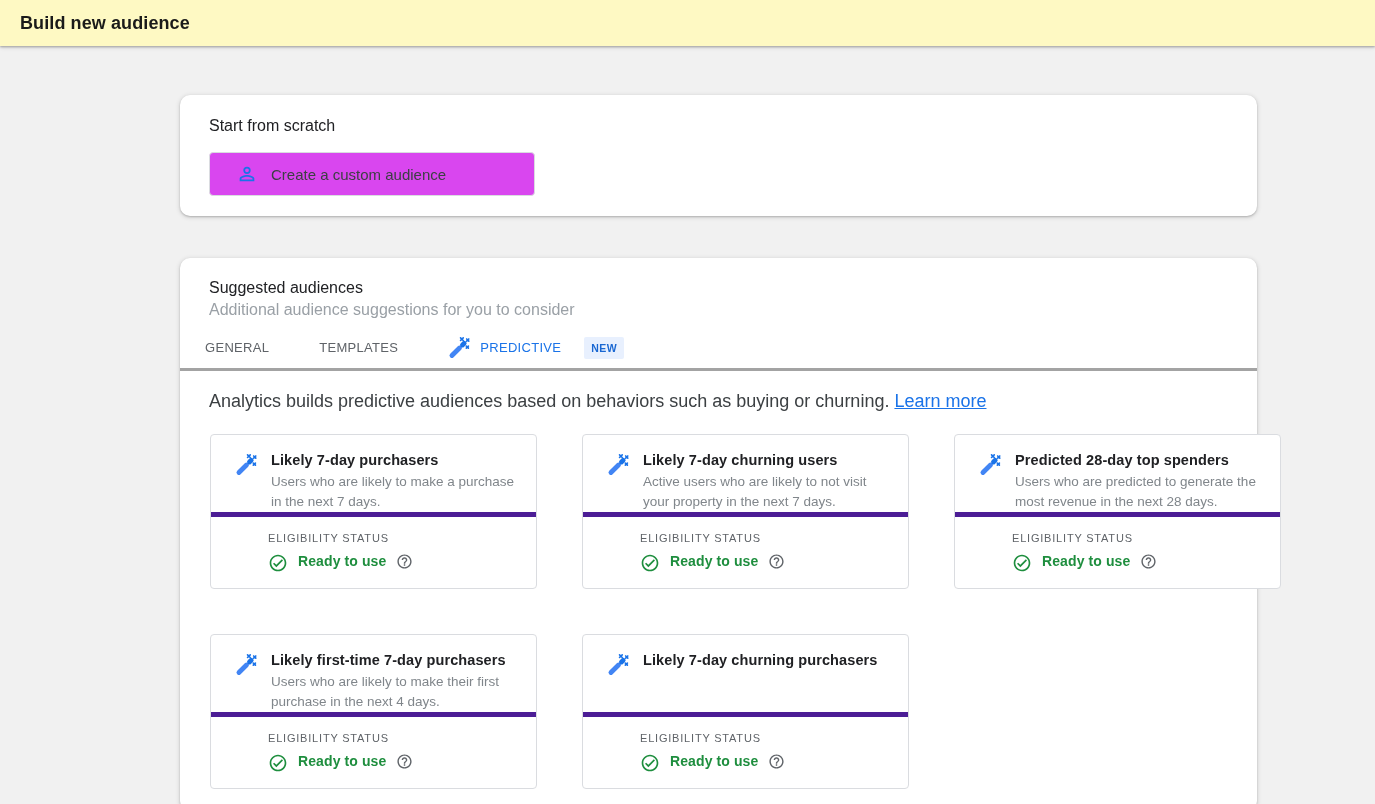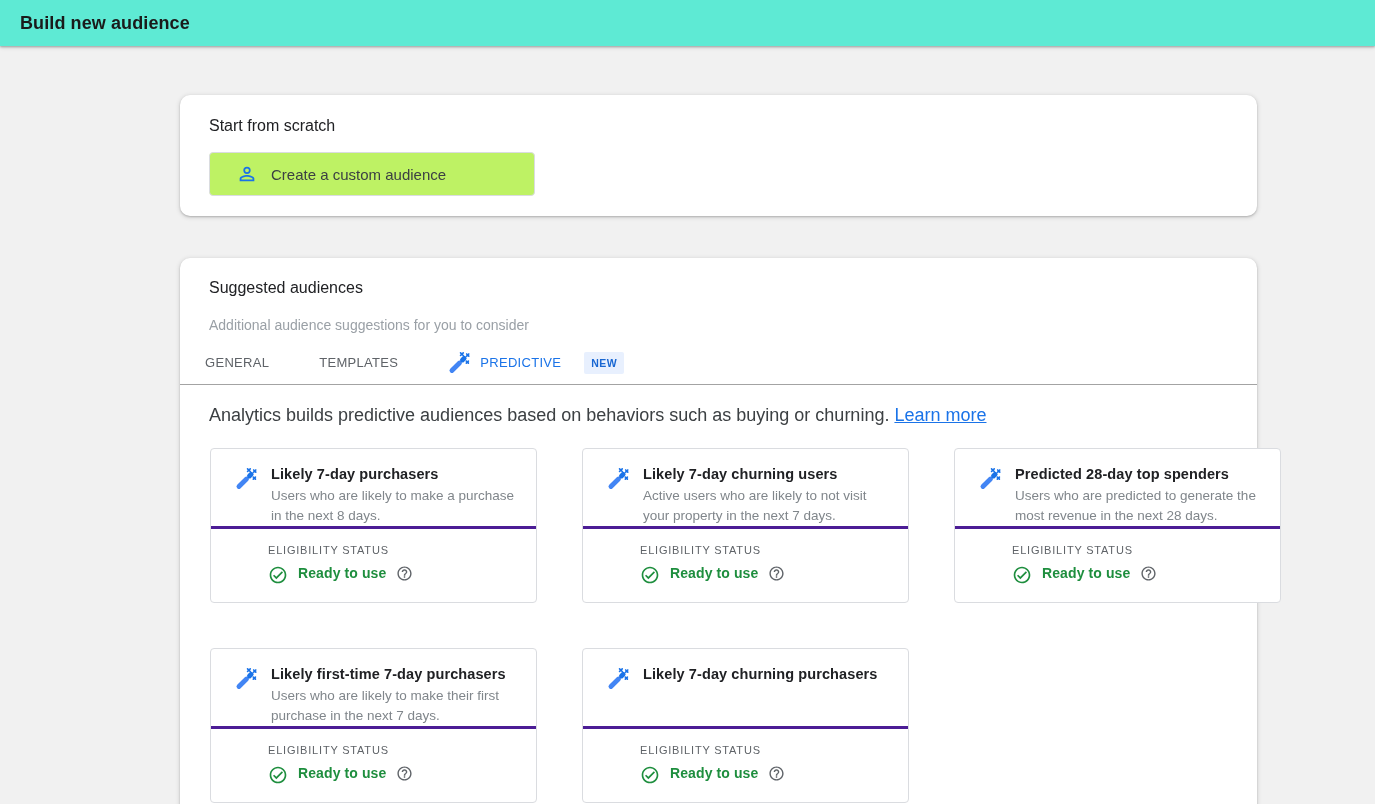--- a/index.html
+++ b/index.html
@@ -6,56 +6,56 @@
   html,body { width:1375px; min-height:804px; }
   body {
     background:#f1f1f1;
     font-family:"Liberation Sans", sans-serif;
     color:#202124;
   }
 
   
   .page-header {
     position:relative; z-index:5;
-    height:46px; background:#5eead4;
+    height:46px; background:#fef9c3;
     box-shadow:0 1px 2px rgba(0,0,0,.28), 0 2px 4px rgba(0,0,0,.10);
     display:flex; align-items:center;
     padding-left:20px;
   }
   .page-title { font-size:18px; font-weight:bold; color:#1a1a1a; letter-spacing:.1px; }
 
   
   .content { padding:49px 118px 38px 180px; }
 
   .card {
     background:#fff; border-radius:10px;
     box-shadow:0 1px 2px rgba(0,0,0,.20), 0 1px 4px 1px rgba(0,0,0,.10);
   }
 
   
   .scratch-card { padding:22px 30px 20px 29px; margin-bottom:42px; }
   .section-title { font-size:16px; font-weight:normal; color:#202124; }
   .create-btn {
     margin-top:17px;
     width:326px; height:44px;
-    background:#bef264; border:1px solid #dadce0; border-radius:4px;
+    background:#d946ef; border:1px solid #dadce0; border-radius:4px;
     display:flex; align-items:center; gap:13px;
     padding-left:26px; cursor:pointer; text-align:left;
   }
   .create-btn .btn-label { font-size:15px; color:#3c4043; font-weight:normal; }
 
   
   .suggested-card { padding-top:21px; }
   .sa-head { padding:0 29px; }
-  .sa-subtitle { font-size:14px; color:#9aa0a6; margin-top:20px; }
+  .sa-subtitle { font-size:16px; color:#9aa0a6; margin-top:4px; }
 
   .tabs {
     display:flex; align-items:center; gap:50px;
     margin-top:8px; padding-left:25px; height:44px;
-    border-bottom:1px solid #a3a3a3;
+    border-bottom:3px solid #a3a3a3;
   }
   .tab {
     display:flex; align-items:center; gap:9px;
     font-size:13px; letter-spacing:.3px; color:#5f6368;
     cursor:pointer; height:100%;
   }
   .tab.active .tab-label { color:#1a73e8; }
   .new-badge {
     background:#e8f0fe; color:#1967d2;
     font-size:10.5px; font-weight:bold; letter-spacing:.4px;
@@ -74,21 +74,21 @@
 
   
   .acard {
     border:1px solid #dadce0; border-radius:4px; background:#fff;
     height:155px; display:flex; flex-direction:column; cursor:pointer;
   }
   .acard-top { flex:1; display:flex; gap:13px; padding:17px 18px 0 24px; }
   .acard-icon { flex:0 0 auto; margin-top:1px; }
   .acard-title { font-size:14.5px; font-weight:bold; color:#202124; margin-bottom:4px; letter-spacing:.1px; }
   .acard-desc { font-size:13.5px; color:#80868b; line-height:1.45; }
-  .acard-bottom { border-top:3px solid #4c1d95; height:76px; padding:15px 16px 0 57px; }
+  .acard-bottom { border-top:5px solid #4c1d95; height:76px; padding:15px 16px 0 57px; }
   .elig-label { font-size:11px; color:#5f6368; letter-spacing:.8px; }
   .status-row { margin-top:9px; display:flex; align-items:flex-start; gap:10px; }
   .status-text { font-size:14px; font-weight:bold; color:#1e8e3e; letter-spacing:.1px; }
   .help-icon { cursor:pointer; display:flex; }
   svg { display:block; }
 </style>
 </head>
 <body>
 
 <svg width="0" height="0" style="position:absolute">
@@ -164,21 +164,21 @@
 
       <div class="acard">
         <div class="acard-top">
           <span class="acard-icon">
             <svg width="23" height="23" viewBox="0 0 24 24">
                 <use href="#wand-icon"></use>
               </svg>
           </span>
           <div>
             <div class="acard-title">Likely 7-day purchasers</div>
-            <div class="acard-desc">Users who are likely to make a purchase in the next 8 days.</div>
+            <div class="acard-desc">Users who are likely to make a purchase in the next 7 days.</div>
           </div>
         </div>
         <div class="acard-bottom">
           <div class="elig-label">ELIGIBILITY STATUS</div>
           <div class="status-row">
             <span>
                 <svg width="20" height="20" viewBox="0 0 24 24">
                   <use href="#check-circle-icon"></use>
                 </svg>
               </span>
@@ -254,21 +254,21 @@
 
       <div class="acard">
         <div class="acard-top">
           <span class="acard-icon">
             <svg width="23" height="23" viewBox="0 0 24 24">
                 <use href="#wand-icon"></use>
               </svg>
           </span>
           <div>
             <div class="acard-title">Likely first-time 7-day purchasers</div>
-            <div class="acard-desc">Users who are likely to make their first purchase in the next 7 days.</div>
+            <div class="acard-desc">Users who are likely to make their first purchase in the next 4 days.</div>
           </div>
         </div>
         <div class="acard-bottom">
           <div class="elig-label">ELIGIBILITY STATUS</div>
           <div class="status-row">
             <span>
                 <svg width="20" height="20" viewBox="0 0 24 24">
                   <use href="#check-circle-icon"></use>
                 </svg>
               </span>

